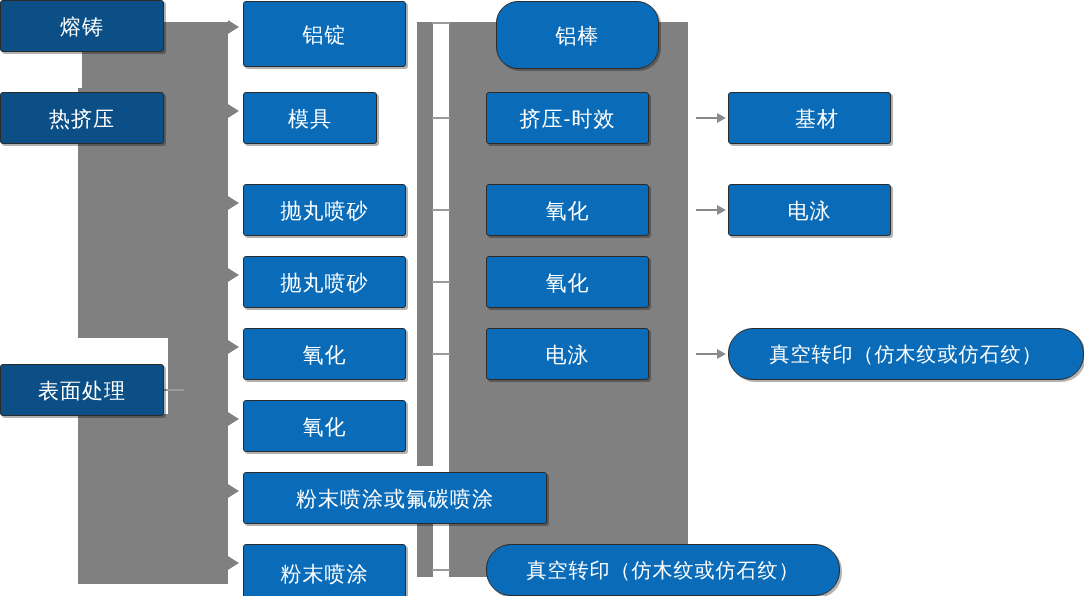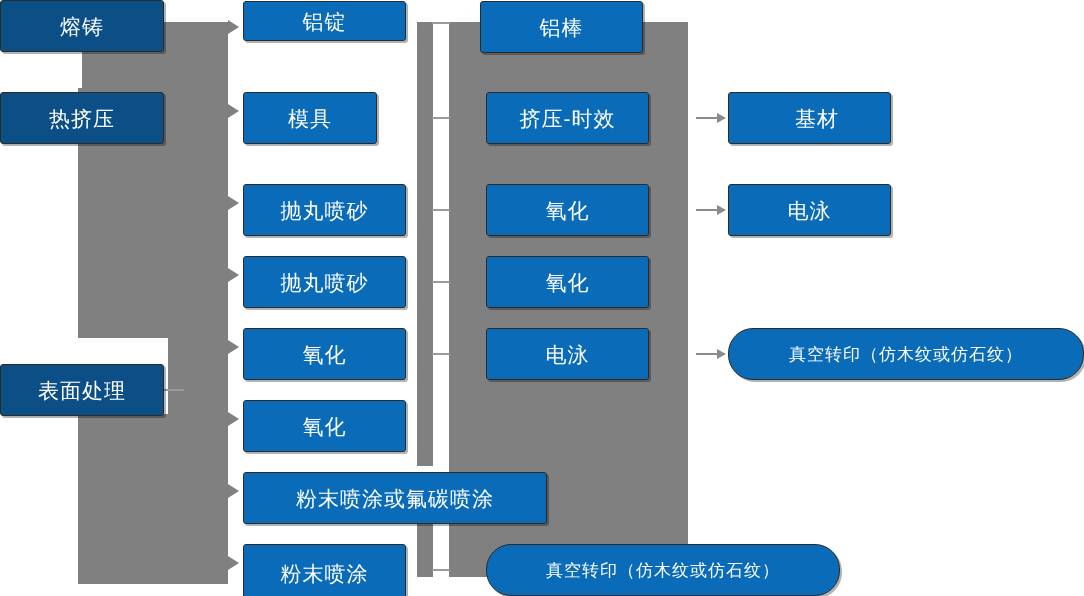--- a/index.html
+++ b/index.html
@@ -72,21 +72,21 @@
     border-radius: 3px;
     box-shadow: 2px 2px 0 rgba(0,0,0,0.30);
     font-size: 21px;
     line-height: 1;
     letter-spacing: 1px;
     white-space: nowrap;
     user-select: none;
   }
   .box.stage   { background: #0c4f86; }
   .box.process { background: #0a6cb8; }
-  .box.wide    { font-size: 17px; border-radius: 25px; }
+  .box.wide    { font-size: 20px; border-radius: 25px; }
 </style>
 </head>
 <body>
 
 <div id="canvas">
 
   <div class="band" style="left:78px; top:22px; width:150px; height:562px;"></div>
 
   <div class="band-notch" style="left:0px; top:46px; width:82px; height:42px;"></div>
   <div class="band-notch" style="left:0px; top:338px; width:168px; height:28px;"></div>
@@ -119,21 +119,21 @@
   <div class="box stage" style="left:0px; top:0px; width:164px; height:52px;">
     <span>熔铸</span>
   </div>
   <div class="box stage" style="left:0px; top:92px; width:164px; height:52px;">
     <span>热挤压</span>
   </div>
   <div class="box stage" style="left:0px; top:364px; width:164px; height:52px;">
     <span>表面处理</span>
   </div>
 
-  <div class="box process" style="left:243px; top:1px; width:163px; height:40px;">
+  <div class="box process" style="left:243px; top:1px; width:163px; height:66px;">
     <span>铝锭</span>
   </div>
   <div class="box process" style="left:243px; top:92px; width:134px; height:52px;">
     <span>模具</span>
   </div>
   <div class="box process" style="left:243px; top:184px; width:163px; height:52px;">
     <span>抛丸喷砂</span>
   </div>
   <div class="box process" style="left:243px; top:256px; width:163px; height:52px;">
     <span>抛丸喷砂</span>
@@ -144,21 +144,21 @@
   <div class="box process" style="left:243px; top:400px; width:163px; height:52px;">
     <span>氧化</span>
   </div>
   <div class="box process" style="left:243px; top:472px; width:304px; height:52px;">
     <span>粉末喷涂或氟碳喷涂</span>
   </div>
   <div class="box process" style="left:243px; top:544px; width:163px; height:59px;">
     <span>粉末喷涂</span>
   </div>
 
-  <div class="box process" style="left:480px; top:1px; width:163px; height:52px;">
+  <div class="box process" style="left:496px; top:1px; width:163px; height:68px;border-radius:22px;">
     <span>铝棒</span>
   </div>
   <div class="box process" style="left:486px; top:92px; width:163px; height:52px;">
     <span>挤压-时效</span>
   </div>
   <div class="box process" style="left:486px; top:184px; width:163px; height:52px;">
     <span>氧化</span>
   </div>
   <div class="box process" style="left:486px; top:256px; width:163px; height:52px;">
     <span>氧化</span>

